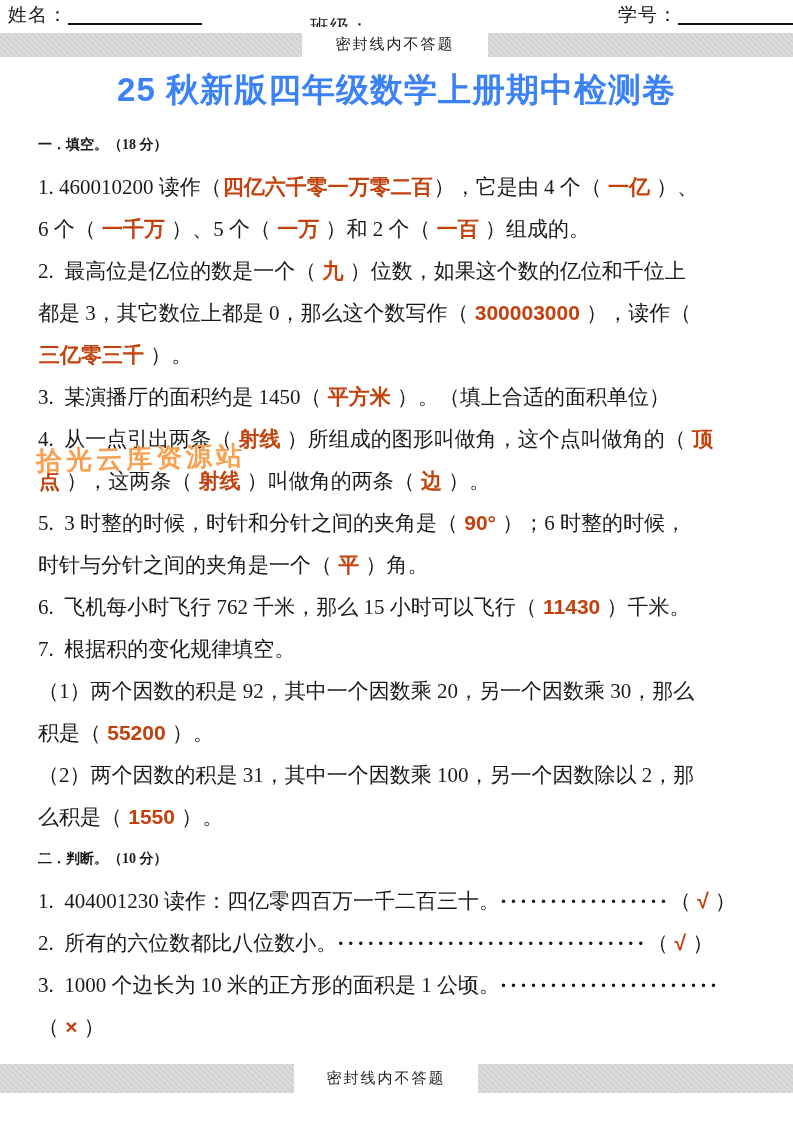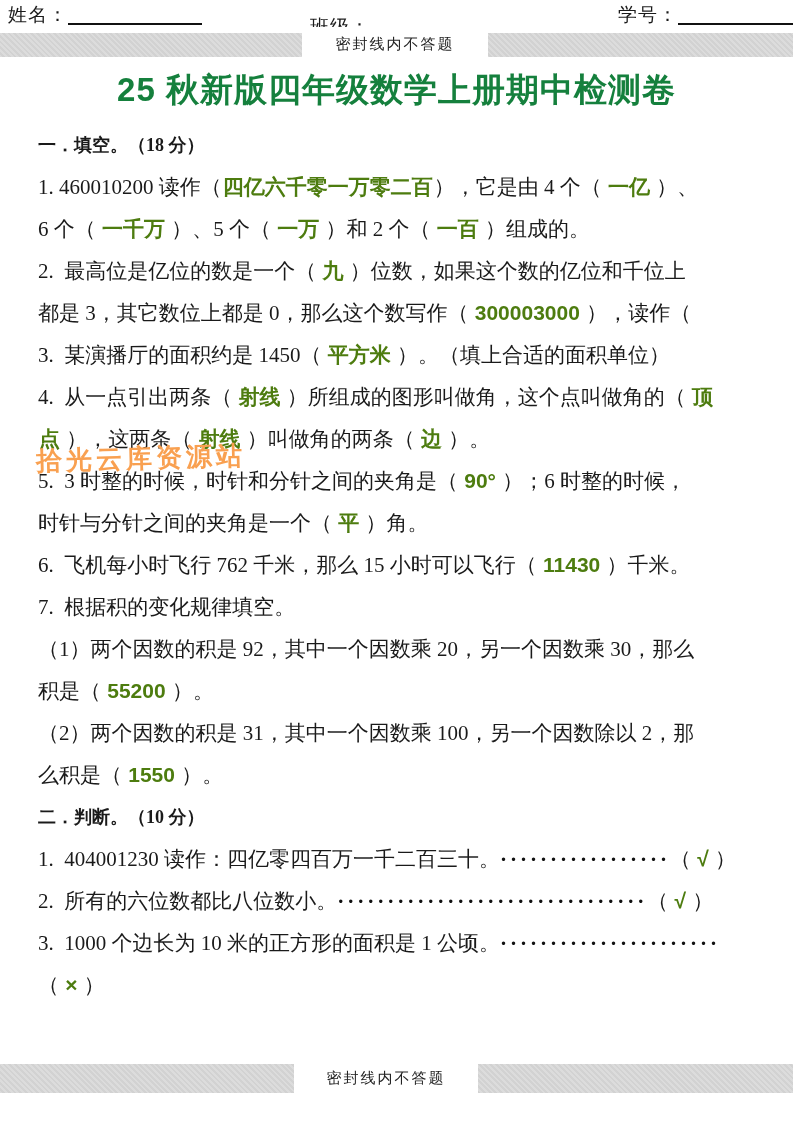--- a/index.html
+++ b/index.html
@@ -18,27 +18,27 @@
   .band-top{top:33px;height:24px;}
   .band-bottom{top:1064px;height:29px;}
   .seal-box-top{position:absolute;left:302px;top:27px;width:186px;height:32px;background:#fff;
         text-align:center;line-height:34px;font-size:15px;letter-spacing:2px;color:#222;}
   .seal-box-bottom{position:absolute;left:294px;top:1064px;width:184px;height:29px;background:#fff;
         text-align:center;line-height:29px;font-size:15px;letter-spacing:2px;color:#222;}
 
   
   .title{position:absolute;top:68px;left:0;right:0;text-align:center;
          font-family:"Liberation Sans","DejaVu Sans",sans-serif;
-         font-size:33px;font-weight:bold;letter-spacing:1px;color:#15803d;}
+         font-size:33px;font-weight:bold;letter-spacing:1px;color:#3b82f6;}
 
   
   .doc{position:absolute;top:124px;left:38px;right:22px;}
   .line{display:block;height:42px;line-height:42px;white-space:pre;font-size:21px;}
-  .line.section{font-weight:bold;font-size:18px;font-family:"Liberation Serif","DejaVu Serif",serif;}
-  .ans{color:#4d7c0f;font-family:"Liberation Sans","DejaVu Sans",sans-serif;
+  .line.section{font-weight:bold;font-size:14px;font-family:"Liberation Serif","DejaVu Serif",serif;}
+  .ans{color:#c2410c;font-family:"Liberation Sans","DejaVu Sans",sans-serif;
        font-weight:bold;font-size:21px;padding:0 1px;}
   .dots{letter-spacing:3px;font-weight:bold;color:#111;}
 
   
   .watermark{position:absolute;left:36px;top:441px;color:#f9a050;
              font-family:"Liberation Sans","DejaVu Sans",sans-serif;
              font-size:26px;font-weight:bold;letter-spacing:4px;transform:rotate(-1.5deg);}
 </style>
 </head>
 <body>
@@ -61,20 +61,21 @@
   <div class="seal-box-top">密封线内不答题</div>
 
   <div class="title">25 秋新版四年级数学上册期中检测卷</div>
 
   <div class="doc">
       <div class="line section"><span class="txt">一．填空。（18 分）</span></div>
       <div class="line"><span class="txt">1. 460010200 读作（</span><span class="ans">四亿六千零一万零二百</span><span class="txt">），它是由 4 个（ </span><span class="ans">一亿</span><span class="txt"> ）、</span></div>
       <div class="line"><span class="txt">6 个（ </span><span class="ans">一千万</span><span class="txt"> ）、5 个（ </span><span class="ans">一万</span><span class="txt"> ）和 2 个（ </span><span class="ans">一百</span><span class="txt"> ）组成的。</span></div>
       <div class="line"><span class="txt">2.  最高位是亿位的数是一个（ </span><span class="ans">九</span><span class="txt"> ）位数，如果这个数的亿位和千位上</span></div>
       <div class="line"><span class="txt">都是 3，其它数位上都是 0，那么这个数写作（ </span><span class="ans">300003000</span><span class="txt"> ），读作（</span></div>
+      <div class="line"><span class="ans">三亿零三千</span><span class="txt"> ）。</span></div>
       <div class="line"><span class="txt">3.  某演播厅的面积约是 1450（ </span><span class="ans">平方米</span><span class="txt"> ）。（填上合适的面积单位）</span></div>
       <div class="line"><span class="txt">4.  从一点引出两条（ </span><span class="ans">射线</span><span class="txt"> ）所组成的图形叫做角，这个点叫做角的（ </span><span class="ans">顶</span></div>
       <div class="line"><span class="ans">点</span><span class="txt"> ），这两条（ </span><span class="ans">射线</span><span class="txt"> ）叫做角的两条（ </span><span class="ans">边</span><span class="txt"> ）。</span></div>
       <div class="line"><span class="txt">5.  3 时整的时候，时针和分针之间的夹角是（ </span><span class="ans">90°</span><span class="txt"> ）；6 时整的时候，</span></div>
       <div class="line"><span class="txt">时针与分针之间的夹角是一个（ </span><span class="ans">平</span><span class="txt"> ）角。</span></div>
       <div class="line"><span class="txt">6.  飞机每小时飞行 762 千米，那么 15 小时可以飞行（ </span><span class="ans">11430</span><span class="txt"> ）千米。</span></div>
       <div class="line"><span class="txt">7.  根据积的变化规律填空。</span></div>
       <div class="line"><span class="txt">（1）两个因数的积是 92，其中一个因数乘 20，另一个因数乘 30，那么</span></div>
       <div class="line"><span class="txt">积是（ </span><span class="ans">55200</span><span class="txt"> ）。</span></div>
       <div class="line"><span class="txt">（2）两个因数的积是 31，其中一个因数乘 100，另一个因数除以 2，那</span></div>

